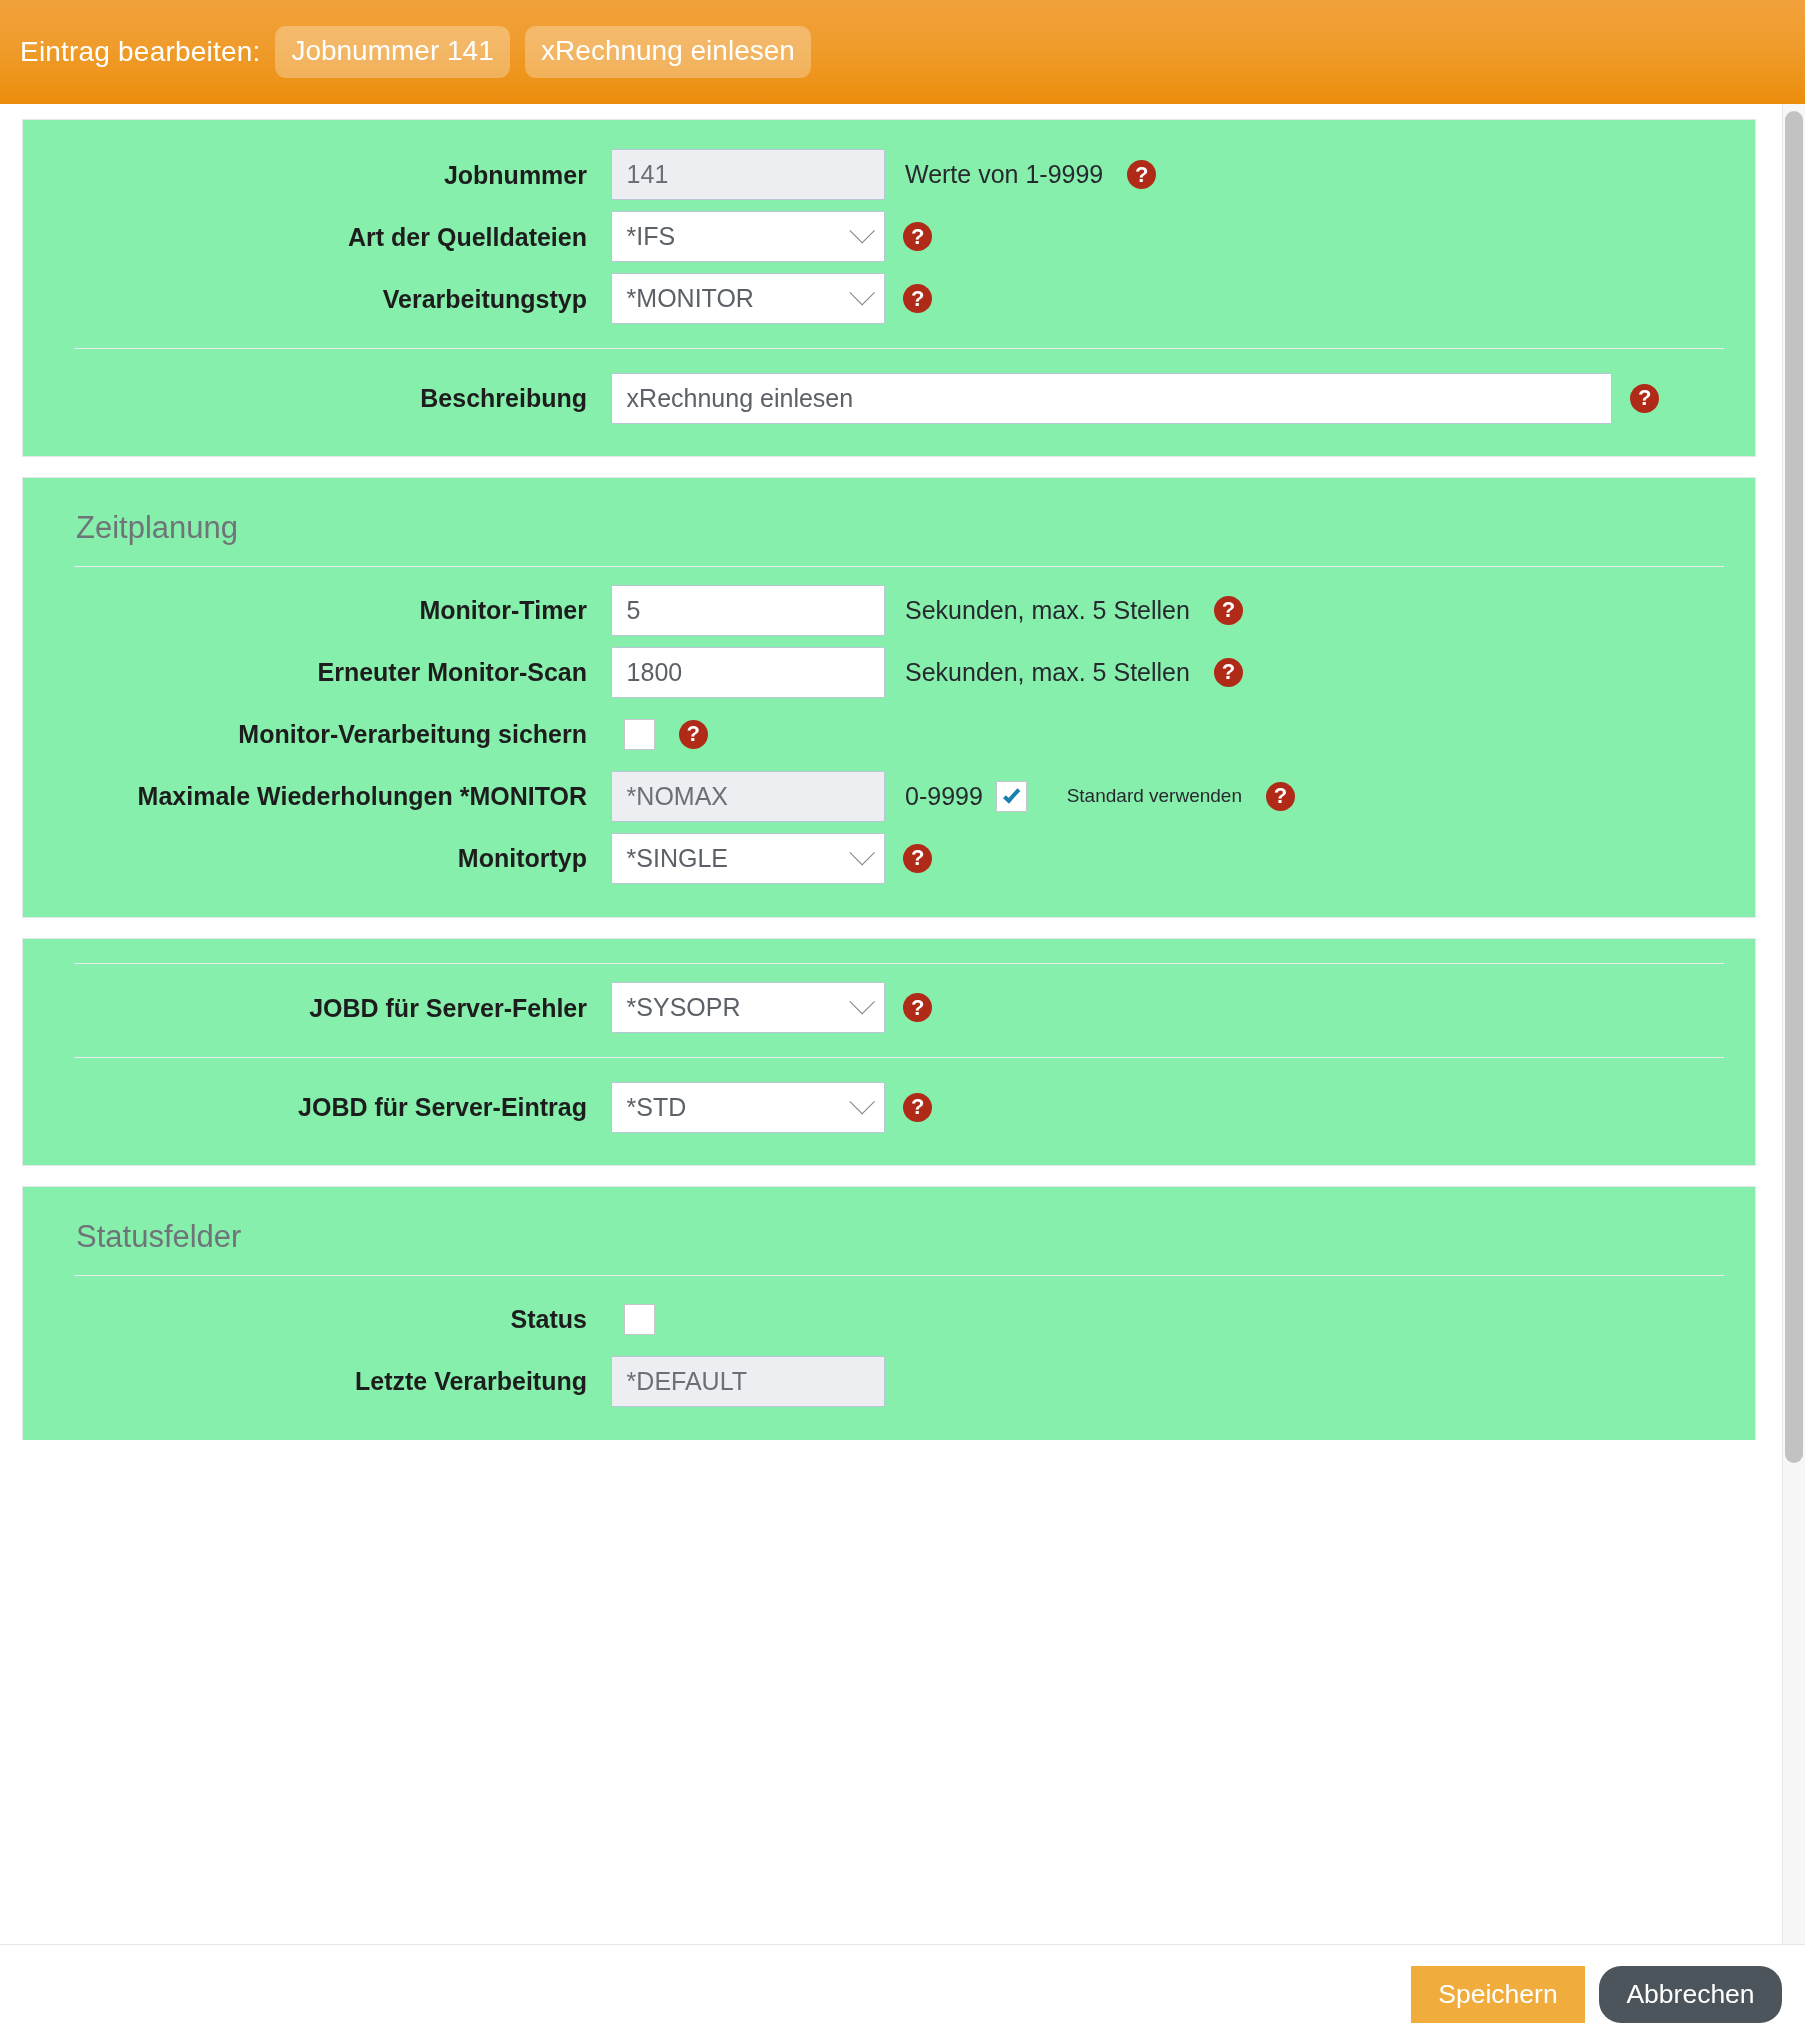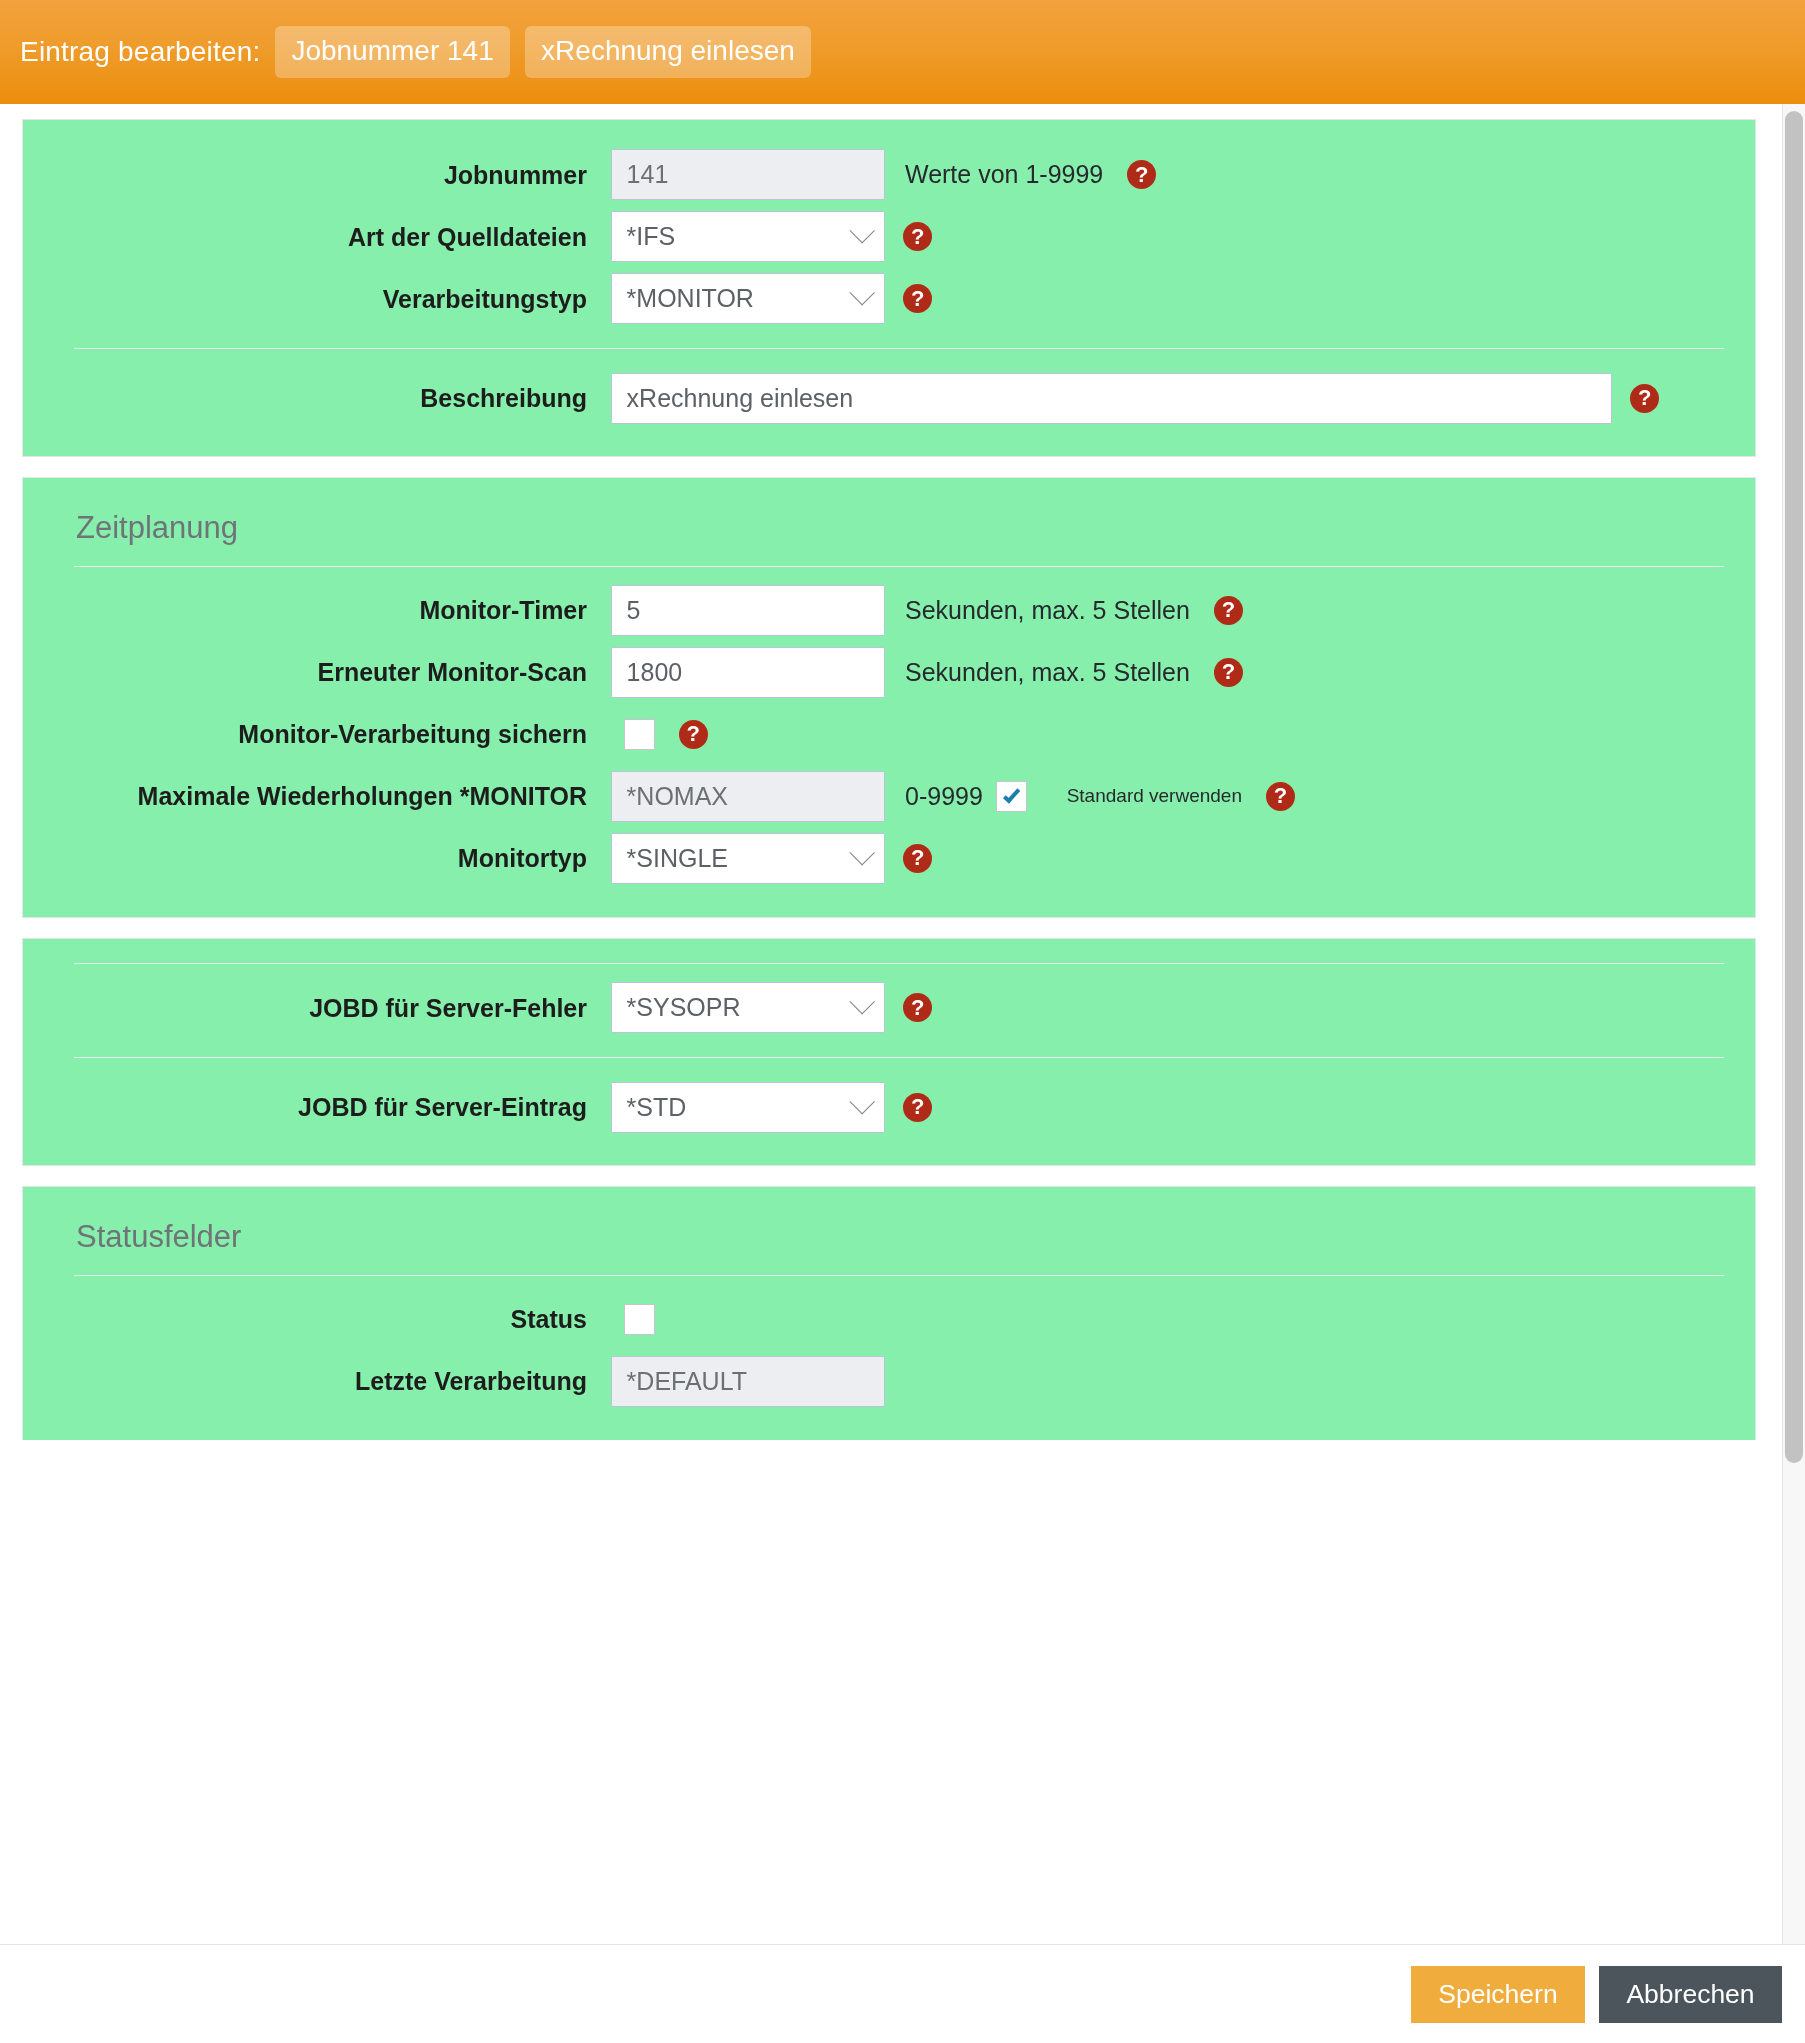--- a/index.html
+++ b/index.html
@@ -31,21 +31,21 @@
   .topbar-title {
     color: #ffffff;
     font-size: 28px;
     letter-spacing: 0.2px;
     white-space: nowrap;
   }
   .badge {
     background: rgba(255,255,255,0.28);
     color: #ffffff;
     font-size: 28px;
-    border-radius: 6px;
+    border-radius: 11px;
     padding: 8.2px 16.4px 11px 16.4px;
     white-space: nowrap;
   }
 
   
   .body-wrap {
     position: relative;
     flex: 1 1 auto;
     background: #ffffff;
     overflow: hidden;
@@ -212,21 +212,21 @@
   .btn {
     height: 57px;
     font-size: 26.5px;
     color: #ffffff;
     border: none;
     padding: 0 27.4px;
     cursor: pointer;
     font-family: "Liberation Sans", sans-serif;
   }
   .btn-save { background: #f0ad3e; }
-  .btn-cancel { background: #4c555b; }
+  .btn-cancel { background: #4c555b; border-radius: 22px; }
 </style>
 </head>
 <body>
 
 <div class="app">
 
   <div class="topbar">
     <span class="topbar-title">Eintrag bearbeiten:</span>
     <span class="badge">Jobnummer 141</span>
     <span class="badge">xRechnung einlesen</span>

